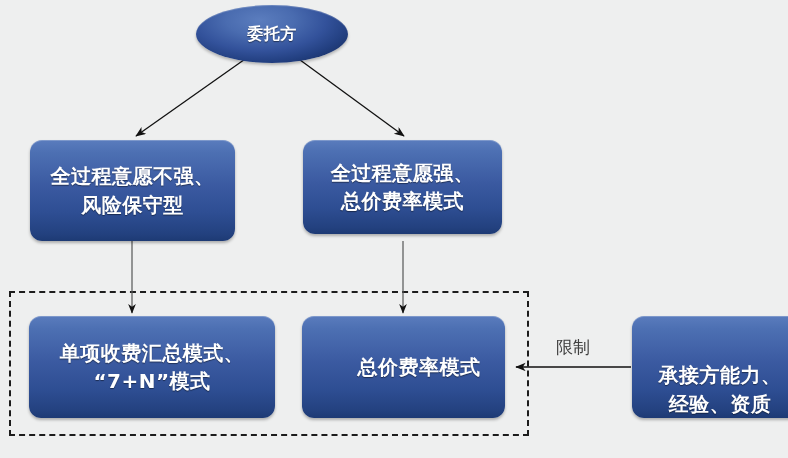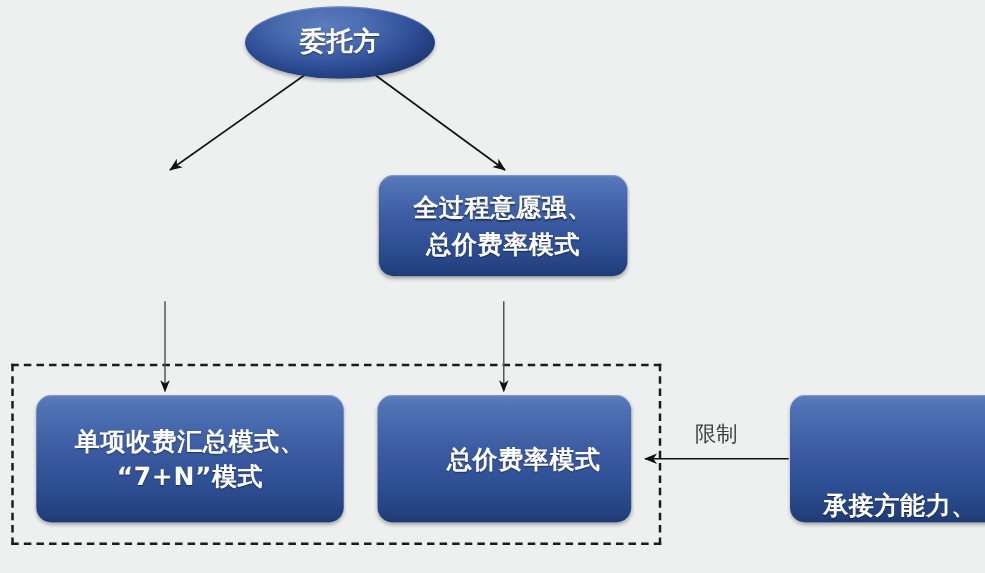--- a/index.html
+++ b/index.html
@@ -76,21 +76,21 @@
     background:
       radial-gradient(ellipse 70% 85% at 42% 26%,
         #5b7dbe 0%,
         #4a6cb0 32%,
         #33529b 62%,
         #223f80 85%,
         #1b3369 100%);
     box-shadow:
       0 2px 3px rgba(0,0,0,0.26),
       inset 0 1px 0 rgba(255,255,255,0.18);
-    font-size: 21px;
+    font-size: 16px;
   }
   
   .edge-label {
     position: absolute;
     color: #404040;
     font-size: 17px;
     font-weight: normal;
     white-space: nowrap;
   }
   .node-line {
@@ -121,38 +121,45 @@
 
     <line x1="631" y1="367" x2="516" y2="367" stroke="#111111" stroke-width="1.3" marker-end="url(#arrowhead)"></line>
   </svg>
 
   <div class="edge-label" style="left:556px; top:336px;">限制</div>
 
   <div class="node node-ellipse" style="left:196px; top:5px; width:152px; height:58px;">
     <span class="node-line">委托方</span>
   </div>
 
+  <div class="node node-box" style="left:30px; top:140px; width:205px; height:101px;">
+    <div>
+      <span class="node-line">全过程意愿不强、</span>
+      <span class="node-line">风险保守型</span>
+    </div>
+  </div>
 
-  <div class="node node-box" style="left:303px; top:140px; width:199px; height:81px;">
+  <div class="node node-box" style="left:303px; top:140px; width:199px; height:94px;">
     <div>
       <span class="node-line">全过程意愿强、</span>
       <span class="node-line">总价费率模式</span>
     </div>
   </div>
 
   <div class="node node-box" style="left:29px; top:316px; width:246px; height:102px;">
     <div>
       <span class="node-line">单项收费汇总模式、</span>
       <span class="node-line">“7+N”模式</span>
     </div>
   </div>
 
   <div class="node node-box" style="left:302px; top:316px; width:203px; height:102px;padding-left:31px;">
     <span class="node-line">总价费率模式</span>
   </div>
 
   <div class="node node-box" style="left:632px; top:316px; width:176px; height:102px;align-items:flex-end;">
     <div>
       <span class="node-line">承接方能力、</span>
+      <span class="node-line">经验、资质</span>
     </div>
   </div>
 
 </div>
 
 </body></html>

